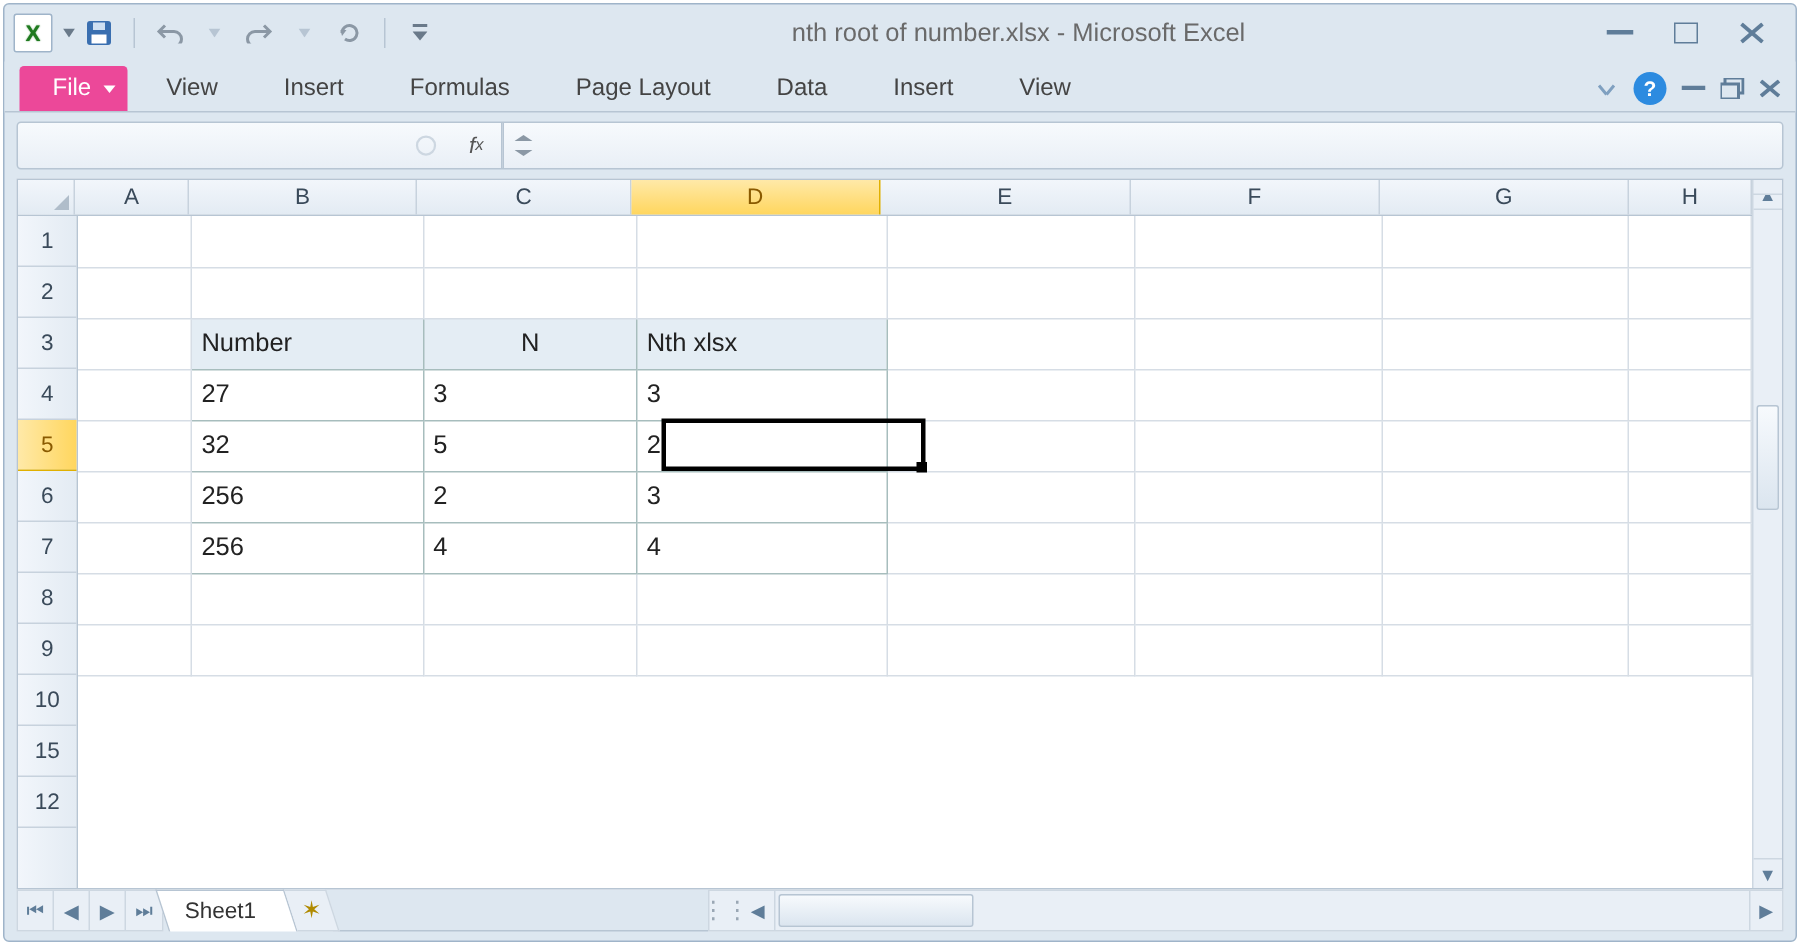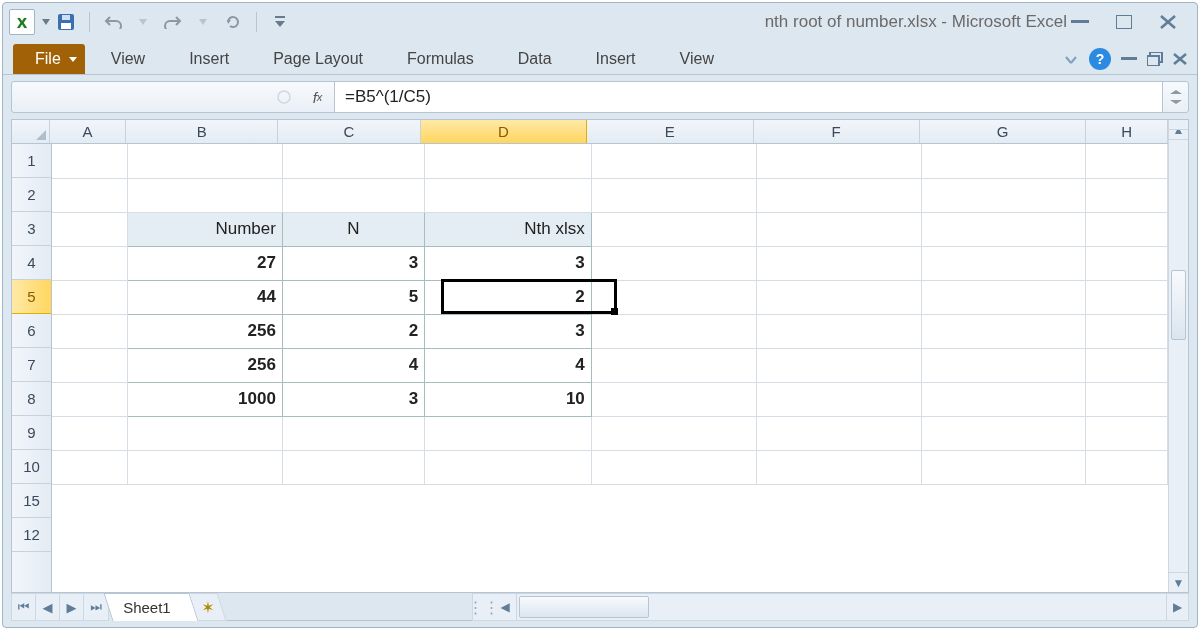--- a/index.html
+++ b/index.html
@@ -15,28 +15,28 @@
   .corner-logo {
     width: 26px; height: 26px; border: 1px solid #9fb4c9; background: #fff; border-radius: 2px;
     display: flex; align-items: center; justify-content: center; margin-right: 6px;
     font-weight: bold; color: #1f7a1f; font-size: 15px; text-shadow: 0 0 1px #1f7a1f;
   }
   .corner-drop { width: 10px; height: 26px; display:flex; align-items:center; justify-content:center; color:#6a7a8a;}
   .qat { display: flex; align-items: center; gap: 8px; margin-left: 4px; }
   .qat-btn { width: 22px; height: 22px; display: flex; align-items: center; justify-content: center; color: #436; border-radius:2px;}
   .qat-btn.disabled { color: #8b98a5; }
   .qat-sep { width:1px; height:20px; background:#b7c5d3; margin:0 4px;}
-  .titletext { flex: 1; text-align: right; font-size: 17px; color: #6a6a6a; }
+  .titletext { flex: 1; text-align: center; font-size: 17px; color: #6a6a6a; }
   .winbtns { display: flex; gap: 18px; padding-right: 10px; }
   .winbtn { width: 26px; height: 18px; display:flex; align-items:center; justify-content:center; color:#5f7d99; font-size:18px;}
 
   
   .ribbon { height: 34px; display: flex; align-items: flex-end; padding-left: 10px; background:#dde7f0; border-bottom:1px solid #b7c5d3;}
   .file-tab {
-    background: #a16207; color: #fff; height: 30px; padding: 0 24px 0 22px;
+    background: #ec4899; color: #fff; height: 30px; padding: 0 24px 0 22px;
     display: flex; align-items: center; font-size: 16px; border-top-left-radius: 3px; border-top-right-radius: 3px;
     position: relative; margin-right: 4px;
   }
   .file-tab::after{
     content:""; position:absolute; right:8px; top:13px; width:0;height:0;
     border-left:4px solid transparent;border-right:4px solid transparent;border-top:5px solid #fff;
   }
   .rtab { height: 30px; padding: 0 22px; display:flex; align-items:center; font-size:16px; color:#444; }
   .rspace { flex:1; }
   .ribbon-right { display:flex; align-items:center; gap:10px; padding-right:10px; height:30px;}
@@ -73,23 +73,23 @@
   .rh.active { background:linear-gradient(90deg,#ffe9a8,#ffd65e); color:#8a5a00; border-bottom-color:#e0b000;}
 
   .cells { position:absolute; left:40px; top:24px; right:0; bottom:0; }
   .cells table { border-collapse: collapse; table-layout: fixed; }
   .cells td { border-right:1px solid #d6dde5; border-bottom:1px solid #d6dde5; height:34px; padding:0 6px; font-size:17px; color:#222; vertical-align:middle;}
 
   .title-cell { font-weight:bold; font-size:20px; color:#111;}
 
   
   .hdrcell { background:#e4edf4; border:1px solid #a7bdbd !important; font-size:17px; color:#222;}
-  .datacell { border:1px solid #a7bdbd !important; text-align:right;font-weight:bold; }
+  .datacell { border:1px solid #a7bdbd !important; text-align:left; }
   .hdrcell.center { text-align:center; }
-  .hdrcell.left { text-align:right; }
+  .hdrcell.left { text-align:left; }
 
   
   .activecell {
     position:absolute; border:3px solid #000; background:transparent; pointer-events:none;
   }
   .activecell::after{
     content:""; position:absolute; right:-4px; bottom:-4px; width:7px;height:7px;background:#000;
   }
 
   
@@ -200,24 +200,24 @@
     <div class="file-tab">
         <span>File</span>
       </div>
     <div class="rtab">
         <span>View</span>
       </div>
     <div class="rtab">
         <span>Insert</span>
       </div>
     <div class="rtab">
+        <span>Formulas</span>
+      </div>
+    <div class="rtab">
         <span>Page Layout</span>
-      </div>
-    <div class="rtab">
-        <span>Formulas</span>
       </div>
     <div class="rtab">
         <span>Data</span>
       </div>
     <div class="rtab">
         <span>Insert</span>
       </div>
     <div class="rtab">
         <span>View</span>
       </div>
@@ -253,23 +253,20 @@
     <div class="namebox">
       <span>D5</span>
       <span class="dd">▼</span>
     </div>
     <div class="fx-cancel">
       <svg width="16" height="16">
           <circle cx="8" cy="8" r="6" fill="none" stroke="#cdd7e1" stroke-width="1.5"></circle>
         </svg>
     </div>
     <div class="fx-label">f<span style="font-size:11px;vertical-align:sub">x</span></div>
-    <div class="fx-input">
-        <span>=B5^(1/C5)</span>
-      </div>
     <div class="fx-expand">
       <svg width="12" height="14">
           <polygon points="0,4 12,4 6,0" fill="#8b98a5"></polygon>
           <polygon points="0,10 12,10 6,14" fill="#8b98a5"></polygon>
         </svg>
     </div>
   </div>
 
   <div class="gridwrap">
     <div class="vsplit" style="position:absolute;top:0;right:0;"></div>
@@ -371,21 +368,21 @@
             <td class="datacell">27</td>
             <td class="datacell">3</td>
             <td class="datacell">3</td>
             <td></td>
                 <td></td>
                 <td></td>
                 <td></td>
           </tr>
           <tr>
             <td></td>
-            <td class="datacell">44</td>
+            <td class="datacell">32</td>
             <td class="datacell">5</td>
             <td class="datacell">2</td>
             <td></td>
                 <td></td>
                 <td></td>
                 <td></td>
           </tr>
           <tr>
             <td></td>
             <td class="datacell">256</td>
@@ -394,30 +391,20 @@
             <td></td>
                 <td></td>
                 <td></td>
                 <td></td>
           </tr>
           <tr>
             <td></td>
             <td class="datacell">256</td>
             <td class="datacell">4</td>
             <td class="datacell">4</td>
-            <td></td>
-                <td></td>
-                <td></td>
-                <td></td>
-          </tr>
-          <tr>
-            <td></td>
-            <td class="datacell">1000</td>
-            <td class="datacell">3</td>
-            <td class="datacell">10</td>
             <td></td>
                 <td></td>
                 <td></td>
                 <td></td>
           </tr>
 
           <tr>
                 <td></td>
                 <td></td>
                 <td></td>

